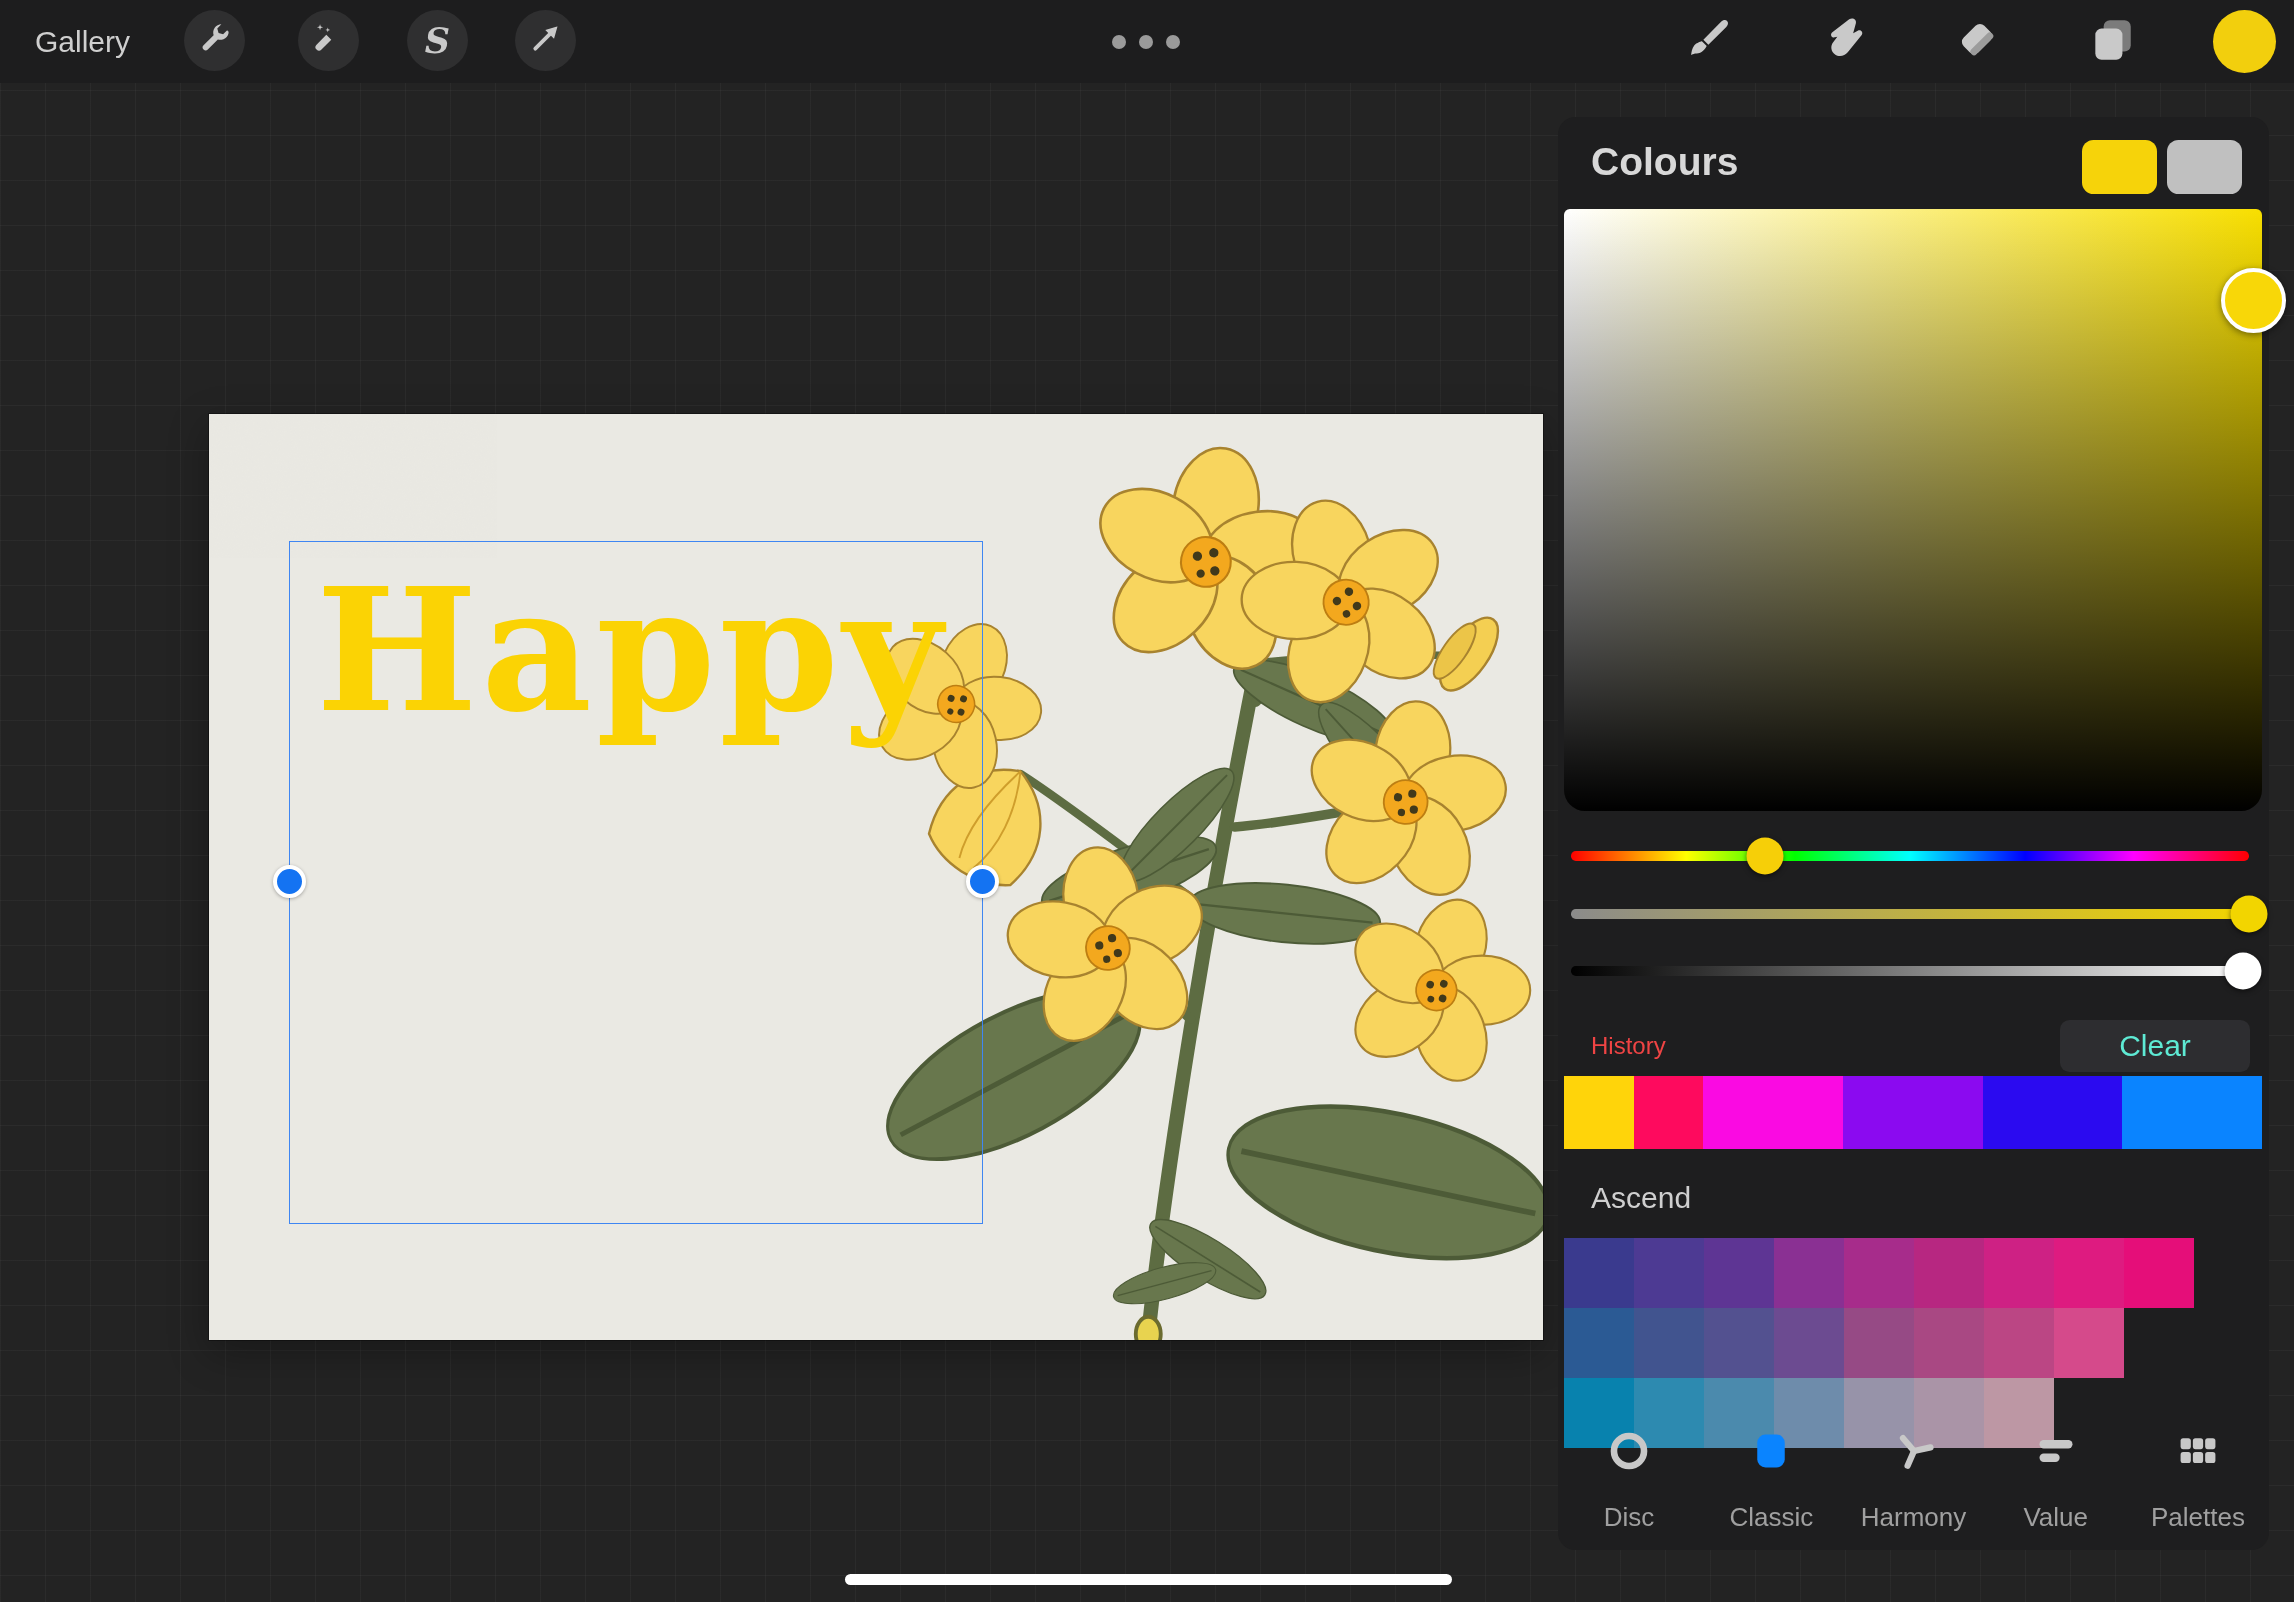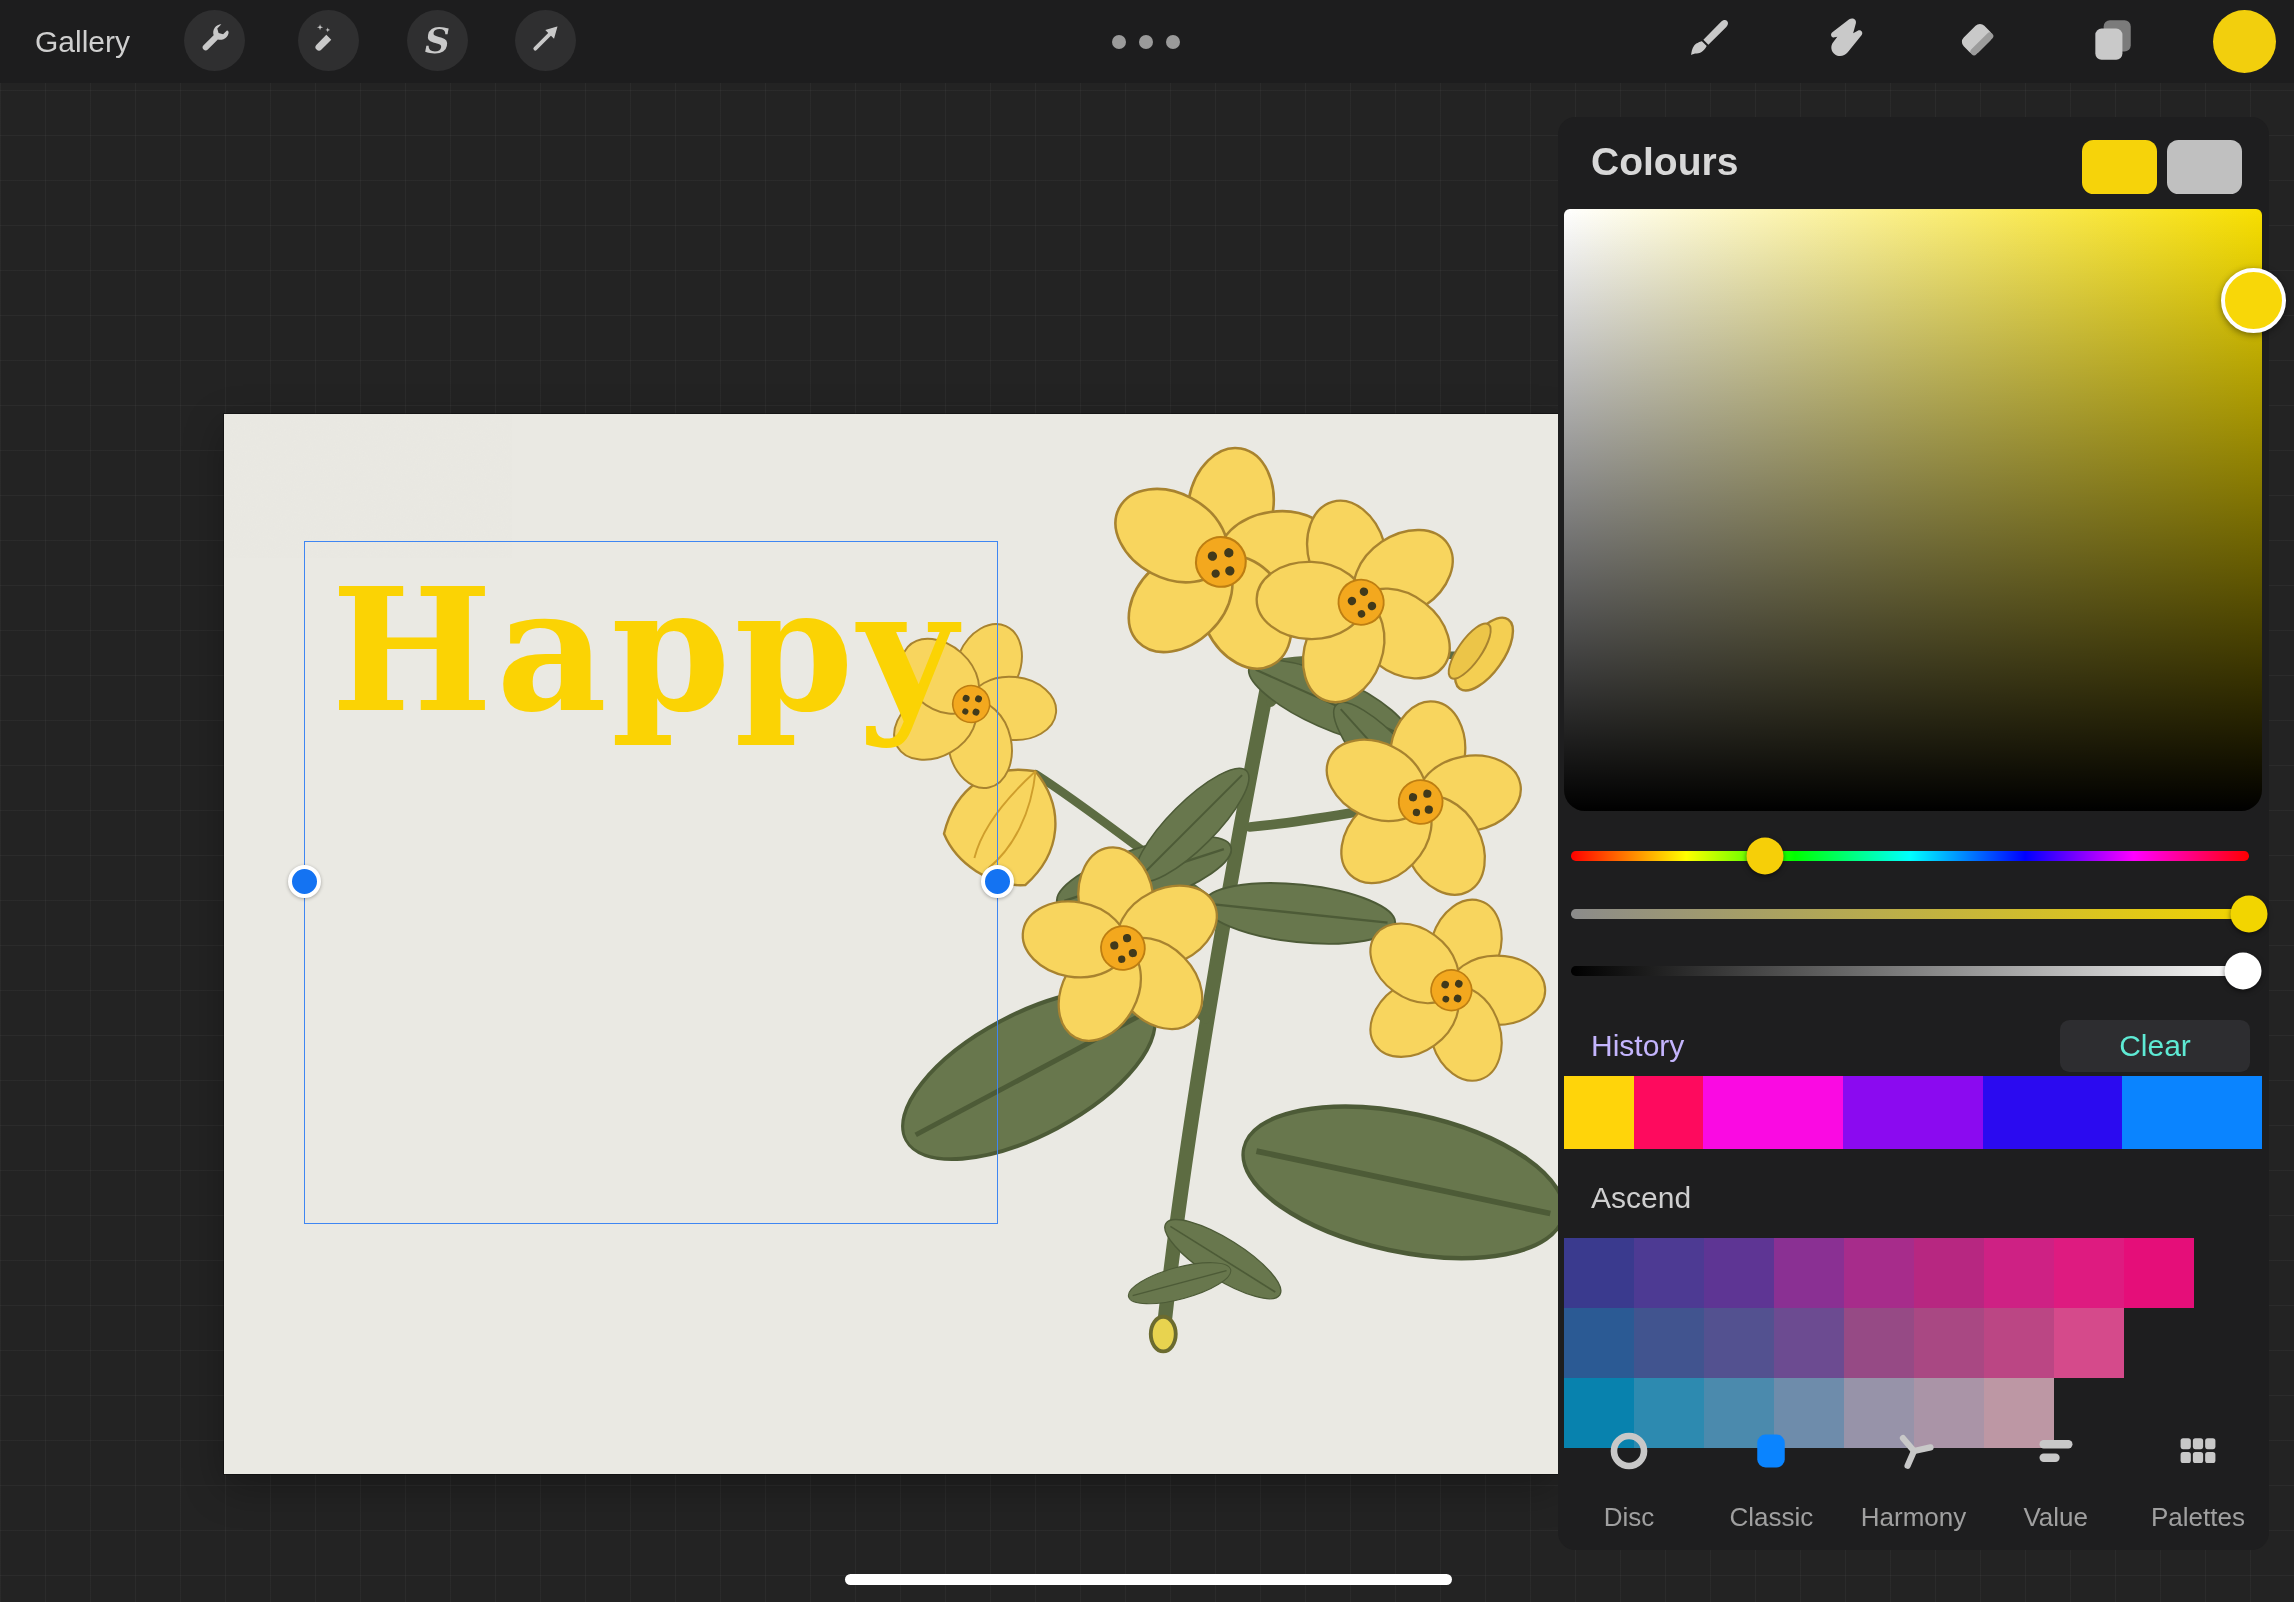--- a/index.html
+++ b/index.html
@@ -16,21 +16,21 @@
   .toolbtn{position:absolute;top:9.6px;width:61px;height:61px;border-radius:50%;background:#2f2f30;
            display:flex;align-items:center;justify-content:center;color:#c9c9c9;}
   .toolbtn svg{width:35px;height:35px;}
   .s-glyph{font-family:"DejaVu Serif", serif;font-style:italic;font-weight:bold;font-size:35px;color:#c9c9c9;line-height:1;}
   .dots{position:absolute;left:1112px;top:35px;display:flex;gap:12.5px;}
   .dots i{width:14.4px;height:14.4px;border-radius:50%;background:#9a9a9a;}
   .ricon{position:absolute;top:13.4px;width:56px;height:56px;display:flex;align-items:center;justify-content:center;color:#c9c9c9;}
   .ricon svg{width:50px;height:50px;}
   .colorwell{position:absolute;top:9.6px;width:63px;height:63px;border-radius:50%;}
   
-  .paper{position:absolute;left:224px;top:414px;width:1334px;height:1060px;background:#eae9e3;
+  .paper{position:absolute;left:209px;top:414px;width:1334px;height:926px;background:#eae9e3;
          box-shadow:0 0 0 1px rgba(0,0,0,0.35), 0 13.4px 38px rgba(0,0,0,0.3);z-index:5;overflow:hidden;}
   .paper-tex{position:absolute;inset:0;opacity:.5;pointer-events:none;}
   .art{position:absolute;inset:0;}
   .bdtext{position:absolute;left:107px;top:121px;z-index:6;
           font-family:"DejaVu Serif", serif;font-weight:bold;color:#fbd304;
           font-size:171px;line-height:229px;letter-spacing:3.8px;white-space:pre;}
   .selbox{position:absolute;left:80px;top:127px;width:692px;height:681px;border:1.9px solid #3f86f2;z-index:8;}
   .handle{position:absolute;width:25px;height:25px;border-radius:50%;background:#1473f2;border:4.8px solid #fff;
           box-shadow:0 1px 3.8px rgba(0,0,0,.3);}
   
@@ -44,21 +44,21 @@
                       linear-gradient(to right, #ffffff 0%, #f8df00 100%);}
   .pickdot{position:absolute;left:657px;top:59px;width:65px;height:65px;border-radius:50%;
            background:#f8d708;border:4.8px solid #fff;box-shadow:0 1.9px 7.7px rgba(0,0,0,.45);box-sizing:border-box;}
   .slider{position:absolute;left:13.4px;width:678px;height:9.6px;border-radius:4.8px;}
   .slider .thumb{position:absolute;top:50%;width:37px;height:37px;border-radius:50%;
                  transform:translate(-50%,-50%);box-shadow:0 1.9px 5.8px rgba(0,0,0,.5);}
   .hue{top:734px;background:linear-gradient(to right,#f00 0%,#ff0 17%,#0f0 33%,#0ff 50%,#00f 67%,#f0f 83%,#f00 100%);}
   .sat{top:792px;background:linear-gradient(to right,#8b8b8b,#f2d500);}
   .bri{top:849px;background:linear-gradient(to right,#000,#fff);}
   .hrow{position:absolute;left:33px;top:903px;right:19px;display:flex;align-items:center;justify-content:space-between;}
-  .seclabel{font-size:30px;color:#c4b5fd;}
+  .seclabel{font-size:24px;color:#ef4444;}
   .clearbtn{width:190px;height:52px;border-radius:9.6px;background:#2d2d30;color:#5eead4;font-size:30px;
             display:flex;align-items:center;justify-content:center;}
   .histrow{position:absolute;left:5.8px;top:959px;width:698px;height:73px;display:flex;}
   .asclabel{position:absolute;left:33px;top:1064px;font-size:30px;color:#cfcfcf;}
   .palrows{position:absolute;left:5.8px;top:1121px;}
   .palrow{display:flex;}
   .palrow div{width:70px;height:70px;}
   .tabbar{position:absolute;left:0;bottom:17.3px;width:100%;display:flex;}
   .tab{flex:1;display:flex;flex-direction:column;align-items:center;gap:22px;color:#a0a0a0;font-size:26px;}
   .tab svg{width:44px;height:44px;}

